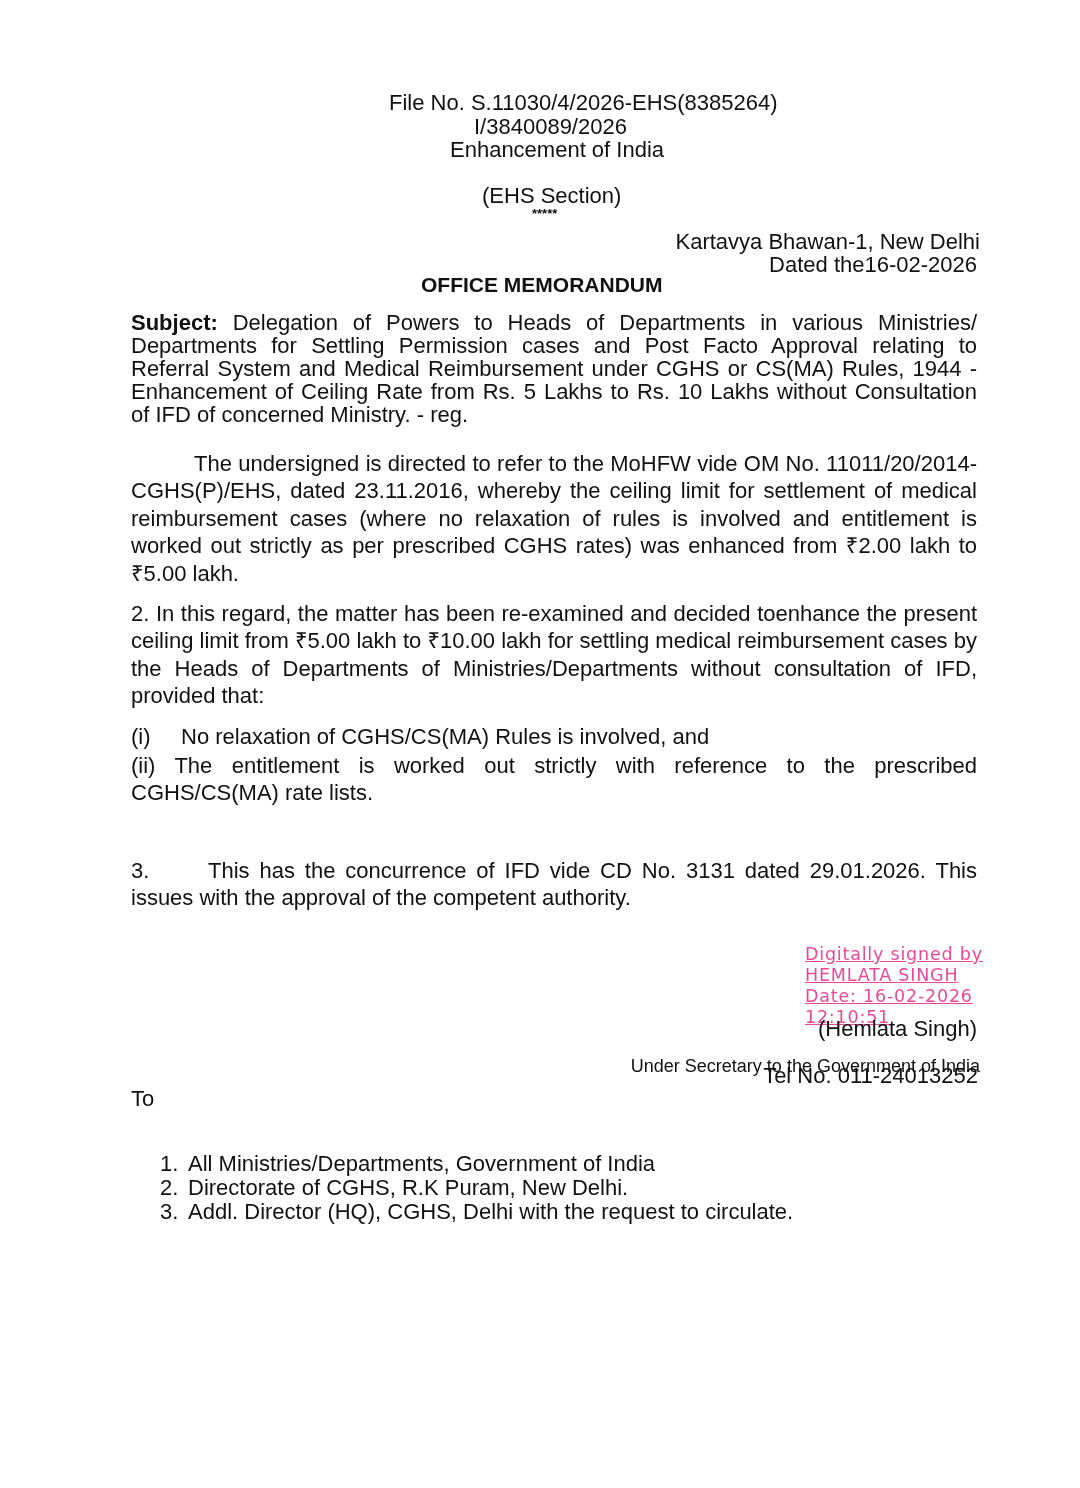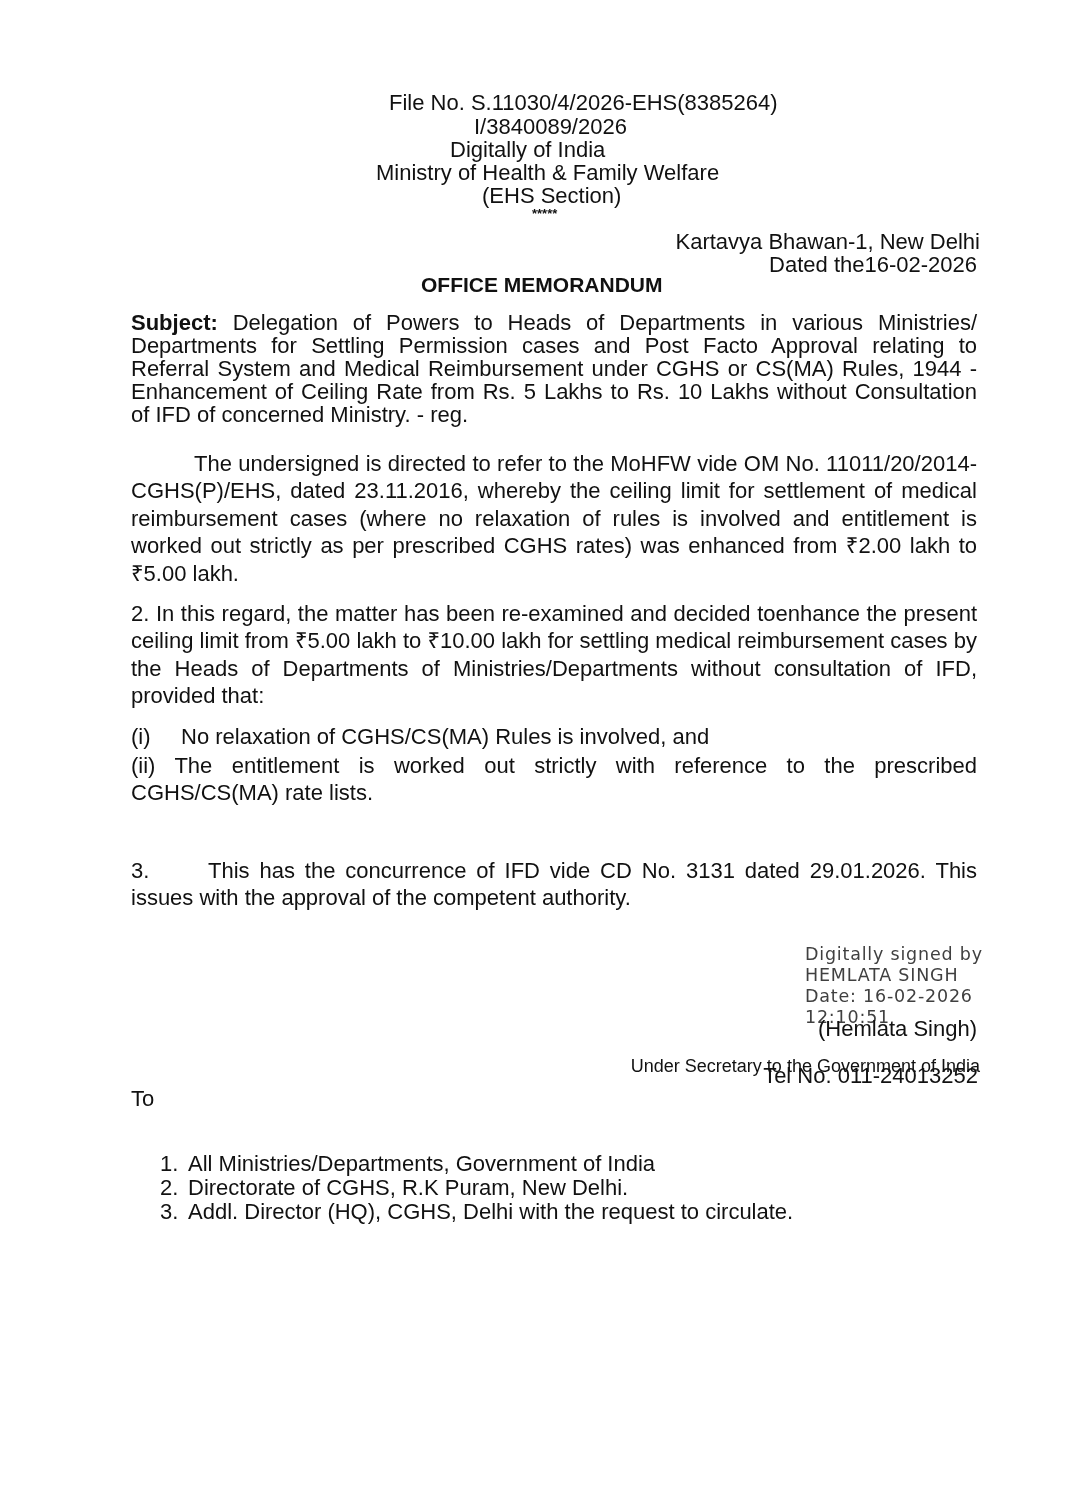--- a/index.html
+++ b/index.html
@@ -25,40 +25,39 @@
   #subject b { font-weight: bold; }
   #para1 { top: 450px; line-height: 27.4px; text-indent: 63px; }
   #para2 { top: 600px; line-height: 27.4px; }
   #cond1 { position: absolute; left: 131px; top: 724px; font-size: 22px; white-space: nowrap; }
   #cond1 .num { display: inline-block; width: 50px; }
   #cond2 { top: 752px; line-height: 27.4px; }
   #para3 { top: 857px; line-height: 27.4px; }
   #para3 .num { display: inline-block; width: 77px; }
 
   
-  #sig-block { position: absolute; left: 805px; top: 944px; font-size: 17.5px; line-height: 21px; letter-spacing: 0.8px; color: #404040; }
+  #sig-block { position: absolute; left: 805px; top: 944px; font-size: 17.5px; line-height: 21px; letter-spacing: 0.8px; color: #ec4899; text-decoration: underline; }
   #sig-block span { display: block; white-space: nowrap; }
   #signatory { position: absolute; right: 103px; top: 1016px; font-size: 22px; white-space: nowrap; }
   #designation { position: absolute; right: 100px; top: 1040px; font-size: 18px; white-space: nowrap; margin-top: 16px; }
   #tel { position: absolute; right: 102px; top: 1063px; font-size: 22px; white-space: nowrap; }
 
   #to { position: absolute; left: 131px; top: 1086px; font-size: 22px; }
   #recipients { position: absolute; left: 160px; top: 1152px; margin: 0; padding: 0; list-style: none; font-size: 22px; line-height: 24.2px; }
   #recipients li { white-space: nowrap; }
   #recipients .n { display: inline-block; width: 28px; }
 </style>
 </head>
 <body>
 
 <div class="page sans">
 
   <div id="file-no">File No. S.11030/4/2026-EHS(8385264)</div>
   <div id="io-no">I/3840089/2026</div>
-  <div id="gov">Digitally of India</div>
-  <div id="ministry">Ministry of Health &amp; Family Welfare</div>
+  <div id="gov">Enhancement of India</div>
   <div id="section">(EHS Section)</div>
   <div id="stars">*****</div>
 
   <div id="place">Kartavya Bhawan-1, New Delhi</div>
   <div id="dated">Dated the16-02-2026</div>
   <div id="om-title">OFFICE MEMORANDUM</div>
 
   <div id="subject" class="para narrow"><b>Subject:</b><span> Delegation of Powers to Heads of Departments in various Ministries/ Departments for Settling Permission cases and Post Facto Approval relating to Referral System and Medical Reimbursement under CGHS or CS(MA) Rules, 1944 - Enhancement of Ceiling Rate from Rs. 5 Lakhs to Rs. 10 Lakhs without Consultation of IFD of concerned Ministry. - reg.</span></div>
 
   <div id="para1" class="para narrow">The undersigned is directed to refer to the MoHFW vide OM No. 11011/20/2014-CGHS(P)/EHS, dated 23.11.2016, whereby the ceiling limit for settlement of medical reimbursement cases (where no relaxation of rules is involved and entitlement is worked out strictly as per prescribed CGHS rates) was enhanced from ₹2.00 lakh to ₹5.00 lakh.</div>

